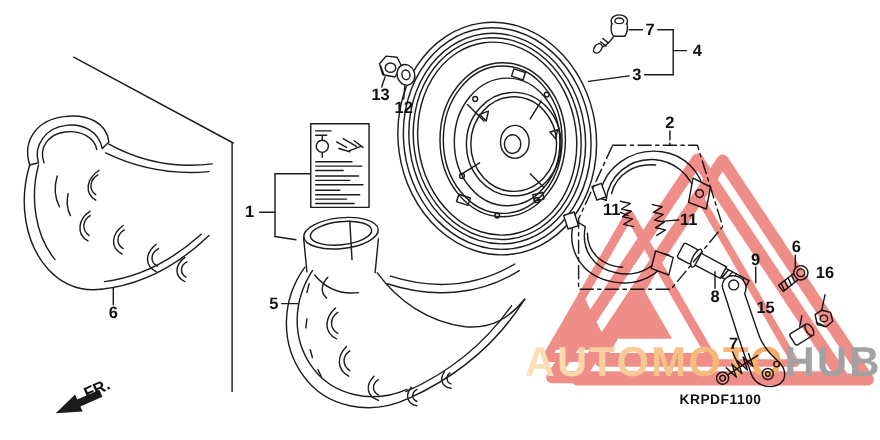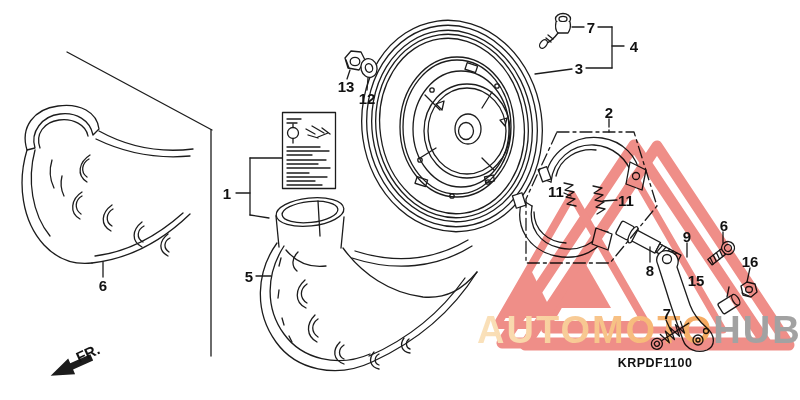--- a/index.html
+++ b/index.html
@@ -257,16 +257,16 @@
   <div class="callout" style="left:591px;top:27px">7</div>
   <div class="callout" style="left:650px;top:270px">8</div>
   <div class="callout" style="left:687px;top:236px">9</div>
   <div class="callout" style="left:667px;top:313px">7</div>
   <div class="callout" style="left:556px;top:191px">11</div>
   <div class="callout" style="left:626px;top:200px">11</div>
   <div class="callout" style="left:724px;top:225px">6</div>
   <div class="callout" style="left:346px;top:86px">13</div>
   <div class="callout" style="left:367px;top:98px">12</div>
   <div class="callout" style="left:696px;top:280px">15</div>
-  <div class="callout" style="left:750px;top:261px">16</div>
+  <div class="callout" style="left:750px;top:248px">16</div>
 
   <div class="code">KRPDF1100</div>
 </div>
 
 </body></html>

